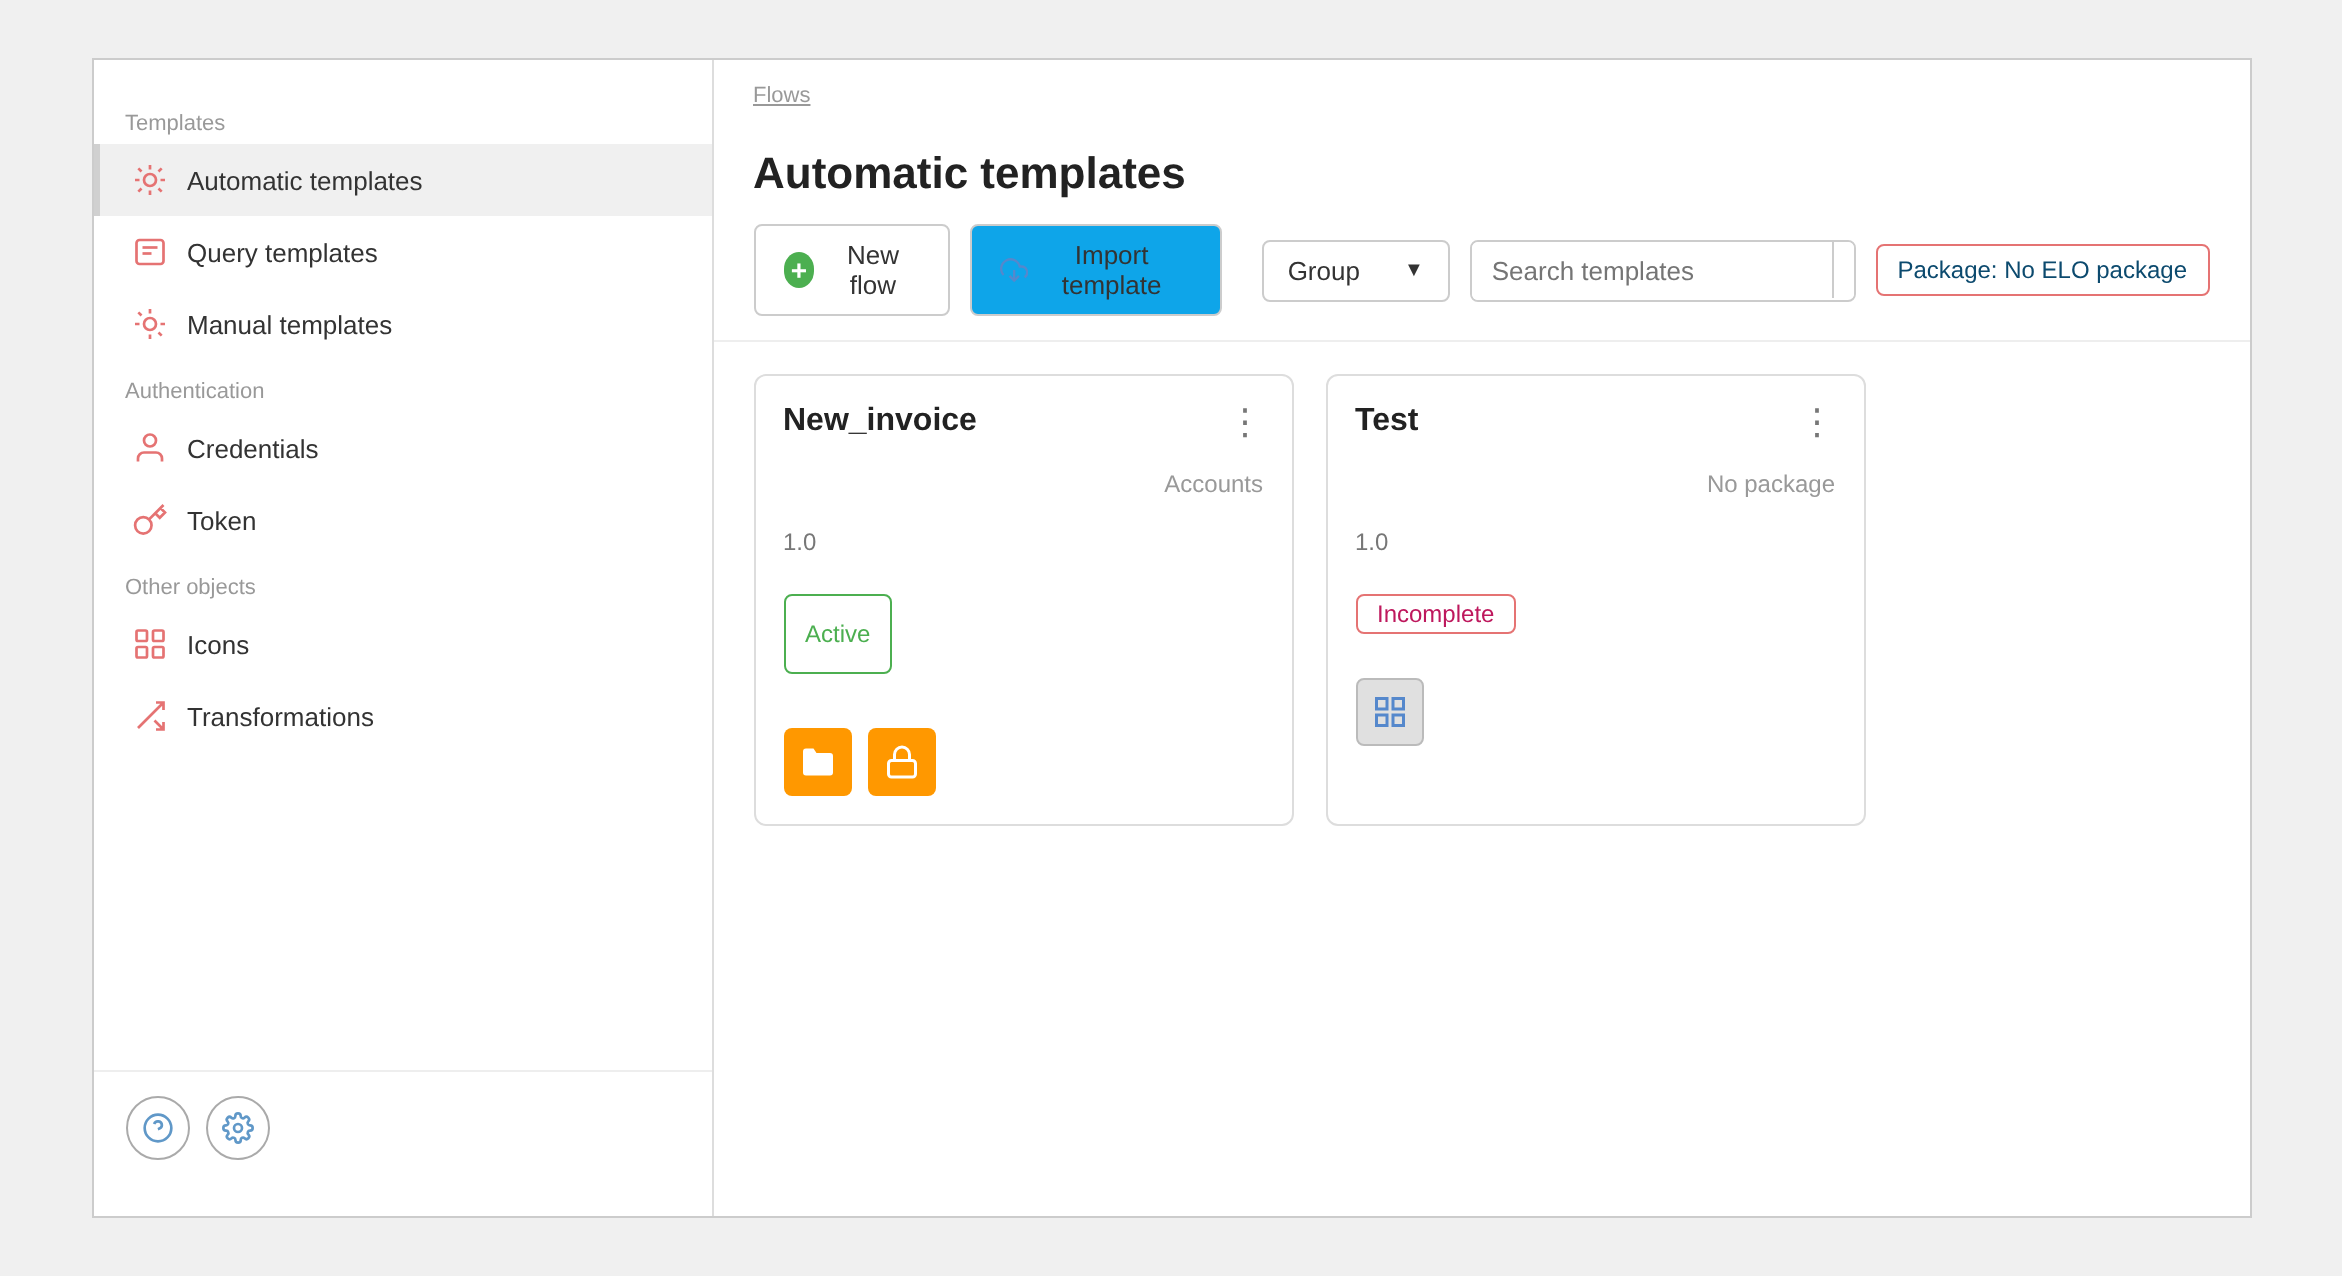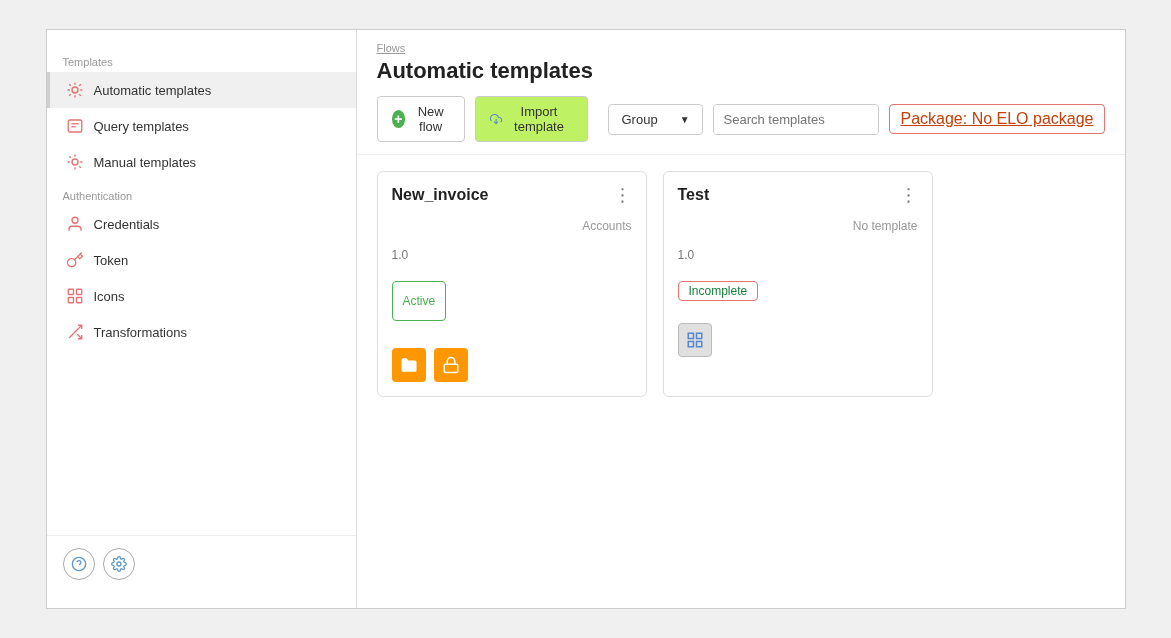--- a/index.html
+++ b/index.html
@@ -89,21 +89,21 @@
       background: white;
       overflow: hidden;
     }
     .main-header {
       padding: 12px 20px 0 20px;
       border-bottom: 1px solid #eee;
     }
     .breadcrumb {
       font-size: 11px;
       color: #999;
-      margin-bottom: 4px;
+      margin-bottom: 20px;
       text-decoration: underline;
     }
     .main-title {
       font-size: 22px;
       font-weight: bold;
       color: #222;
       margin-bottom: 12px;
     }
     .toolbar {
       display: flex;
@@ -120,21 +120,21 @@
       border-radius: 4px;
       padding: 7px 14px;
       cursor: pointer;
       font-size: 13px;
       color: #333;
     }
     .btn-import {
       display: flex;
       align-items: center;
       gap: 2px;
-      background: #bef264;
+      background: #0ea5e9;
       border: 1.5px solid #ccc;
       border-radius: 4px;
       padding: 7px 14px;
       cursor: pointer;
       font-size: 13px;
       color: #333;
     }
     .plus-icon {
       width: 18px;
       height: 18px;
@@ -183,25 +183,24 @@
       padding: 7px 10px;
       cursor: pointer;
       color: #555;
       display: flex;
       align-items: center;
     }
     .package-badge {
       border: 1.5px solid #e57373;
       border-radius: 4px;
       padding: 5px 10px;
-      font-size: 16px;
-      color: #c2410c;
+      font-size: 12px;
+      color: #0c4a6e;
       margin-left: auto;
       white-space: nowrap;
-      text-decoration: underline;
     }
 
     
     .cards-area {
       flex: 1;
       padding: 16px 20px;
       overflow-y: auto;
       display: flex;
       flex-wrap: wrap;
       gap: 16px;
@@ -253,21 +252,21 @@
       color: #4caf50;
       width: fit-content;
       margin-bottom: 8px;
     }
     .badge-incomplete {
       display: inline-block;
       border: 1.5px solid #e57373;
       border-radius: 4px;
       padding: 2px 10px;
       font-size: 12px;
-      color: #15803d;
+      color: #be185d;
       width: fit-content;
       margin-bottom: 3px;
     }
     .card-icons {
       display: flex;
       gap: 8px;
       margin-top: 4px;
     }
     .card-icon-box {
       width: 34px;
@@ -337,20 +336,21 @@
 
     <div class="sidebar-item">
       <span class="item-icon">
         <svg class="svg-icon" viewBox="0 0 24 24" fill="none" stroke="#e57373" stroke-width="1.8">
           <path d="M21 2l-2 2m-7.61 7.61a5.5 5.5 0 1 1-7.778 7.778 5.5 5.5 0 0 1 7.777-7.777zm0 0L15.5 7.5m0 0l3 3L22 7l-3-3m-3.5 3.5L19 4"></path>
         </svg>
       </span>
       <span>Token</span>
     </div>
 
+    <div class="sidebar-section-label">Other objects</div>
 
     <div class="sidebar-item">
       <span class="item-icon">
         <svg class="svg-icon" viewBox="0 0 24 24" fill="none" stroke="#e57373" stroke-width="1.8">
           <rect x="3" y="3" width="7" height="7" rx="1"></rect>
           <rect x="14" y="3" width="7" height="7" rx="1"></rect>
           <rect x="3" y="14" width="7" height="7" rx="1"></rect>
           <rect x="14" y="14" width="7" height="7" rx="1"></rect>
         </svg>
       </span>
@@ -442,21 +442,21 @@
             </svg>
           </div>
         </div>
       </div>
 
       <div class="flow-card">
         <div class="card-header">
           <span class="card-title">Test</span>
           <span class="card-menu-icon">⋮</span>
         </div>
-        <div class="card-subtitle">No template</div>
+        <div class="card-subtitle">No package</div>
         <div class="card-version">1.0</div>
         <div class="badge-incomplete">Incomplete</div>
         <div class="card-icons">
           <div class="card-icon-box icon-gray">
             <svg width="18" height="18" viewBox="0 0 24 24" fill="none" stroke="#5588cc" stroke-width="2">
               <rect x="3" y="3" width="7" height="7"></rect>
               <rect x="14" y="3" width="7" height="7"></rect>
               <rect x="14" y="14" width="7" height="7"></rect>
               <rect x="3" y="14" width="7" height="7"></rect>
             </svg>

